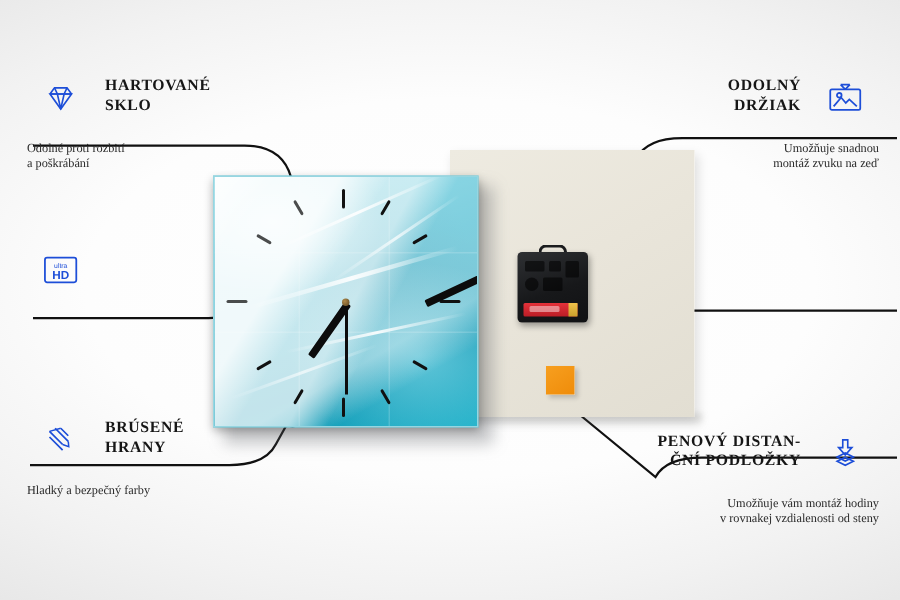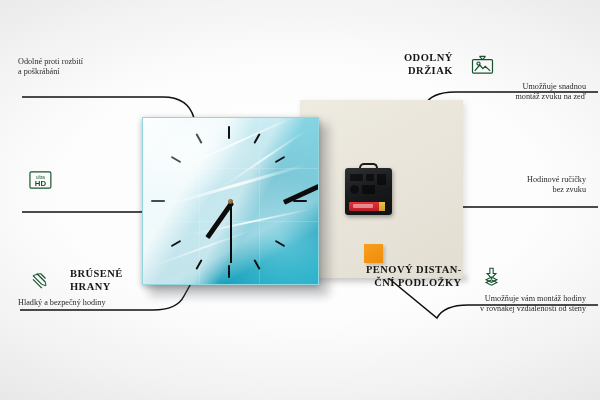--- a/index.html
+++ b/index.html
@@ -92,29 +92,29 @@
   
   .label { position:absolute; }
   .label .head { display:flex; align-items:center; gap:7px; }
   .label .title {
     font-family:"Liberation Serif", serif; font-weight:bold;
     font-size:10.5px; line-height:12.5px; letter-spacing:.45px; color:#161616;
     text-transform:uppercase; white-space:pre-line;
   }
   .label .desc {
     font-family:"Liberation Serif", serif; font-size:8.2px; line-height:10px;
-    color:#2b2b2b; white-space:pre-line; margin-top:5px;
+    color:#2b2b2b; white-space:pre-line; margin-top:17px;
   }
   .label.left .head { justify-content:flex-start; }
   .label.left .title { text-align:left; }
   .label.left .desc { text-align:left; }
-  .label.right .head { justify-content:flex-start; }
+  .label.right .head { justify-content:flex-end; }
   .label.right .title { text-align:right; }
   .label.right .desc { text-align:right; }
-  .ico { width:45px; height:20px; flex:0 0 auto; color:#14532d; }
+  .ico { width:45px; height:20px; flex:0 0 auto; color:#1d4ed8; }
   .ico svg { display:block; width:100%; height:100%; }
 </style>
 </head>
 <body>
 
 <div class="stage">
 
   <svg class="lines" width="600" height="400" viewBox="0 0 600 400">
     <g fill="none" stroke="#111" stroke-width="1.5">
 
@@ -190,73 +190,82 @@
           <div class="blabel"></div>
             <div class="bplus"></div>
         </div>
       </div>
     </div>
 
     <div class="foam-pad" style="left:229px;top:144px;"></div>
   </div>
 
   <div class="label left" style="left:18px;top:52px;width:170px;">
+    <div class="head">
+      <span class="ico">
+        <svg viewBox="0 0 24 24" fill="none" stroke="currentColor" stroke-width="1.3">
+          <path d="M3.4 9.2h17.2L12 21.2 3.4 9.2z"></path>
+          <path d="M3.4 9.2 7 4.3h10l3.6 4.9"></path>
+          <path d="M7 4.3 9.3 9.2 12 21.2 14.7 9.2 17 4.3M3.4 9.2h17.2"></path>
+        </svg>
+      </span>
+      <span class="title">HARTOVANÉ
+SKLO</span>
+    </div>
     <div class="desc">Odolné proti rozbití
 a poškrábání</div>
   </div>
 
   <div class="label left" style="left:18px;top:170px;width:175px;">
     <div class="head">
       <span class="ico">
         <svg viewBox="0 0 26 22" fill="none" stroke="currentColor" stroke-width="1.3">
           <rect x="1.4" y="2" width="23" height="18" rx="1.6"></rect>
           <text x="13" y="9.6" font-family="Liberation Sans, sans-serif" font-size="5" fill="currentColor" stroke="none" text-anchor="middle">ultra</text>
           <text x="13" y="17.4" font-family="Liberation Sans, sans-serif" font-size="8.6" font-weight="bold" fill="currentColor" stroke="none" text-anchor="middle">HD</text>
         </svg>
       </span>
     </div>
   </div>
 
-  <div class="label left" style="left:18px;top:268px;width:180px;">
+  <div class="label left" style="left:18px;top:280px;width:180px;">
     <div class="head">
       <span class="ico">
         <svg viewBox="0 0 24 24" fill="none" stroke="currentColor" stroke-width="1.4">
           <path d="M3 5.5 13.5 16M3 10 13.5 20.5M7.5 3 18 13.5M12 3l6 6"></path>
           <path d="M3 5.5 12 3M18 13.5l.4 4.3-4.9-1.8" stroke-width="1.2"></path>
         </svg>
       </span>
       <span class="title">BRÚSENÉ
 HRANY</span>
     </div>
-    <div class="desc">Hladký a bezpečný hodiny</div>
+    <div class="desc">Hladký a bezpečný farby</div>
   </div>
 
   <div class="label right" style="right:14px;top:52px;width:182px;">
     <div class="head">
       <span class="title">ODOLNÝ
 DRŽIAK</span>
       <span class="ico">
         <svg viewBox="0 0 26 22" fill="none" stroke="currentColor" stroke-width="1.3">
           <rect x="2" y="5" width="22" height="15" rx="1.2"></rect>
           <path d="M13 5 9.6 1.6M13 5l3.4-3.4M9.6 1.6h6.8"></path>
           <path d="M4.5 17.5 10 11l3.4 4 2.6-2.6 5.5 5.1"></path>
           <circle cx="8.6" cy="9.4" r="1.7"></circle>
         </svg>
       </span>
     </div>
     <div class="desc">Umožňuje snadnou
 montáž zvuku na zeď</div>
   </div>
 
   <div class="label right" style="right:14px;top:170px;width:190px;">
-    <div class="desc">Hodinové ručičky
-bez zvuku</div>
-  </div>
-
-  <div class="label right" style="right:14px;top:264px;width:220px;">
+  </div>
+
+  <div class="label right" style="right:14px;top:289px;width:220px;">
     <div class="head">
       <span class="title">PENOVÝ DISTAN-
 ČNÍ PODLOŽKY</span>
       <span class="ico">
         <svg viewBox="0 0 26 24" fill="none" stroke="currentColor" stroke-width="1.3">
           <path d="M11 1.5h4v6.2h3.3L13 13.6 7.7 7.7H11V1.5z"></path>
           <path d="M6.5 15.2 13 12l6.5 3.2L13 18.4 6.5 15.2z"></path>
           <path d="M6.5 18.6 13 15.4l6.5 3.2L13 21.8 6.5 18.6z"></path>
         </svg>
       </span>

